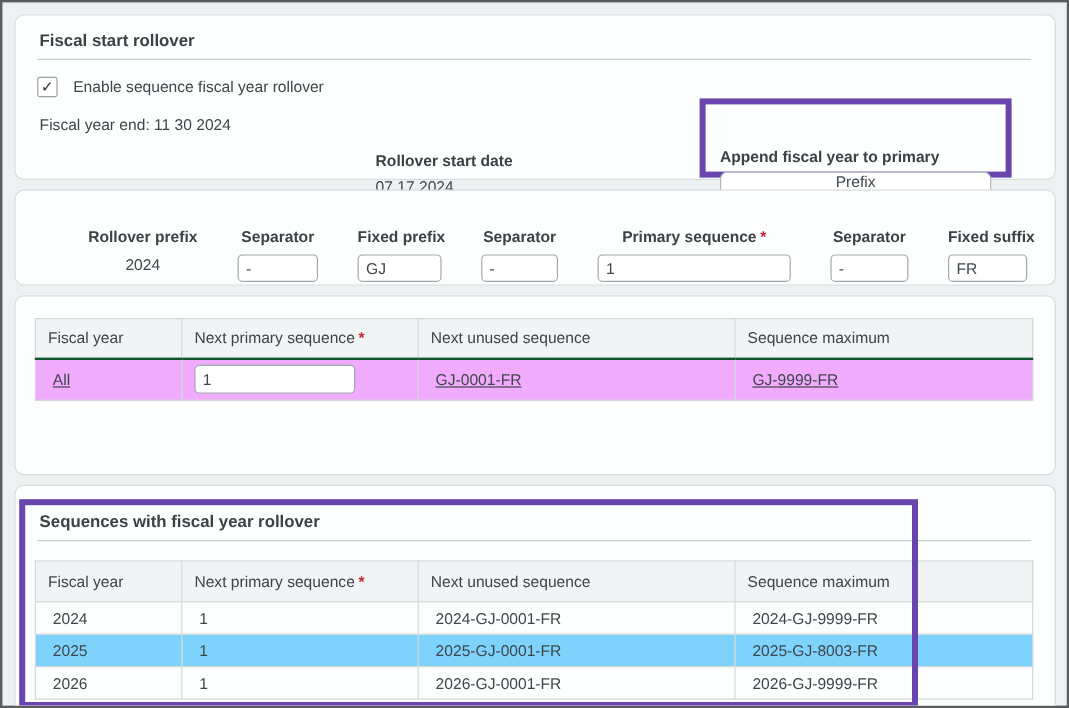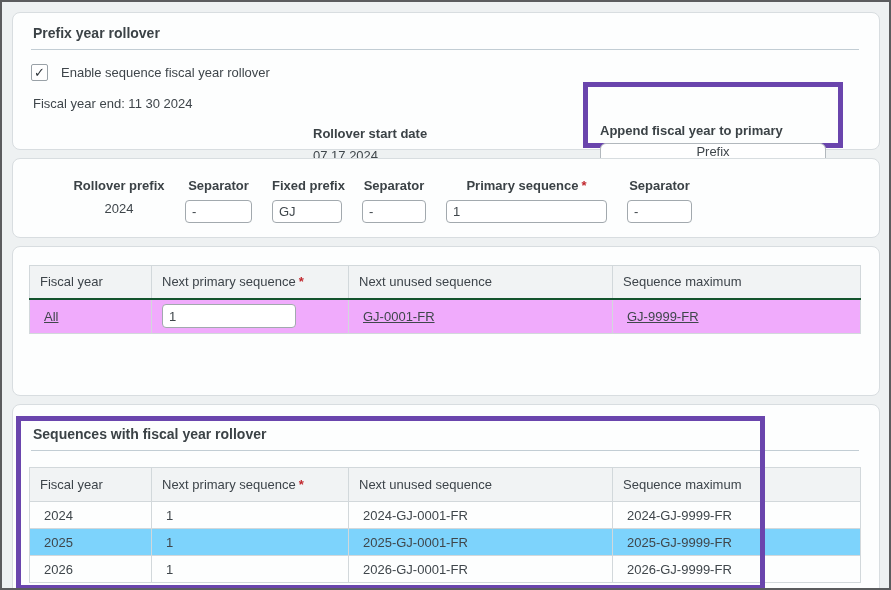--- a/index.html
+++ b/index.html
@@ -58,21 +58,21 @@
     display:flex; align-items:center; justify-content:space-between;
     padding:0 9px; cursor:pointer;flex-direction:column;
   }
   .chevron {
     width:8px; height:8px; margin-top:-4px;
     border-right:2px solid #8b9298; border-bottom:2px solid #8b9298;
     transform:rotate(45deg);
   }
 
   
-  .fields-row { display:flex; gap:20px; padding:19px 0 0 60px; }
+  .fields-row { display:flex; gap:33px; padding:19px 0 0 60px;margin-top:12px; }
   .fgroup { text-align:center; }
   .flabel { font-weight:bold; color:#3b4246; margin-bottom:7px; white-space:nowrap; }
   .fstatic { margin-top:8px; }
   .finput {
     width:100%; height:23px;
     border:1px solid #a2a9ae; border-radius:4px;
     padding:0 6px; background:#fff;
     font-family:"Liberation Sans", "DejaVu Sans", sans-serif;
     font-size:13px; color:#3f464b;
   }
@@ -112,21 +112,21 @@
     position:absolute; left:3px; top:11px;
     width:749px; height:174px;
     border:5px solid #6a45ad;
     pointer-events:none; z-index:5;
   }
 </style>
 </head>
 <body>
 
 <section class="card card1">
-  <div class="card-title">Prefix year rollover</div>
+  <div class="card-title">Fiscal start rollover</div>
 
   <div class="checkbox-row">
     <span class="checkbox">
       <span>✓</span>
     </span>
     <span>Enable sequence fiscal year rollover</span>
   </div>
 
   <div class="fye">Fiscal year end: 11 30 2024</div>
 
@@ -172,20 +172,24 @@
         <span>Primary sequence</span><span class="req">*</span>
       </div>
       <input class="finput" value="1" style="">
     </div>
 
     <div class="fgroup g5">
       <div class="flabel">Separator</div>
       <input class="finput" value="-" style="">
     </div>
 
+    <div class="fgroup g6">
+      <div class="flabel">Fixed suffix</div>
+      <input class="finput" value="FR" style="">
+    </div>
 
   </div>
 </section>
 
 <section class="card card3">
 
   <table class="seq-table t1">
     <colgroup>
         <col style="width:122px">
         <col style="width:197px">
@@ -241,21 +245,21 @@
       <tr>
         <td>2024</td>
         <td>1</td>
         <td>2024-GJ-0001-FR</td>
         <td>2024-GJ-9999-FR</td>
       </tr>
       <tr class="stripe">
         <td>2025</td>
         <td>1</td>
         <td>2025-GJ-0001-FR</td>
-        <td>2025-GJ-9999-FR</td>
+        <td>2025-GJ-8003-FR</td>
       </tr>
       <tr>
         <td>2026</td>
         <td>1</td>
         <td>2026-GJ-0001-FR</td>
         <td>2026-GJ-9999-FR</td>
       </tr>
     </tbody>
   </table>
 </section>

